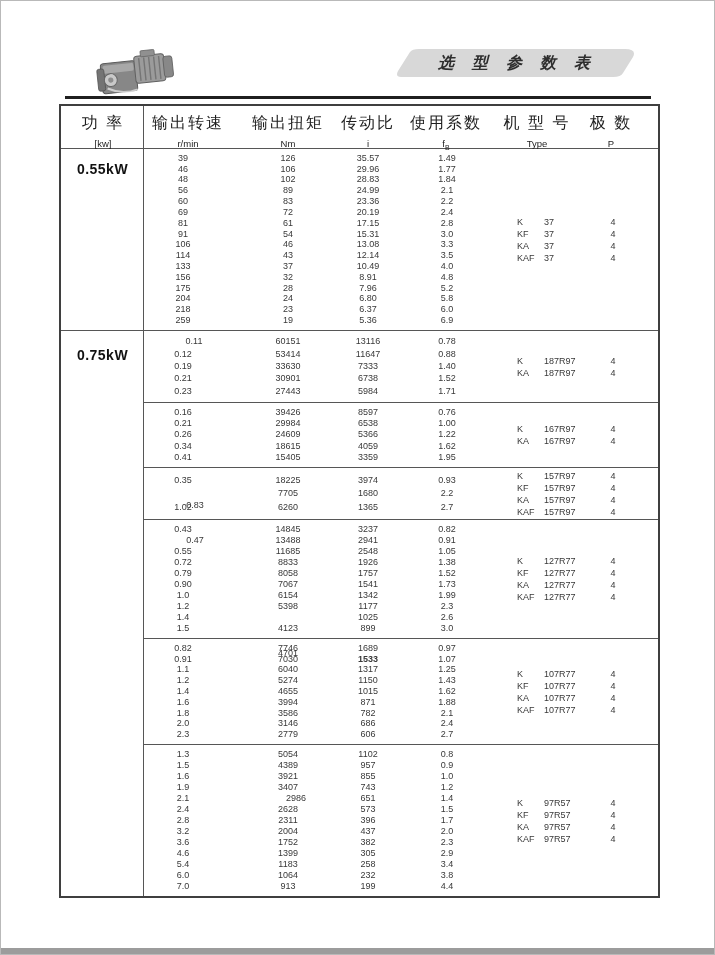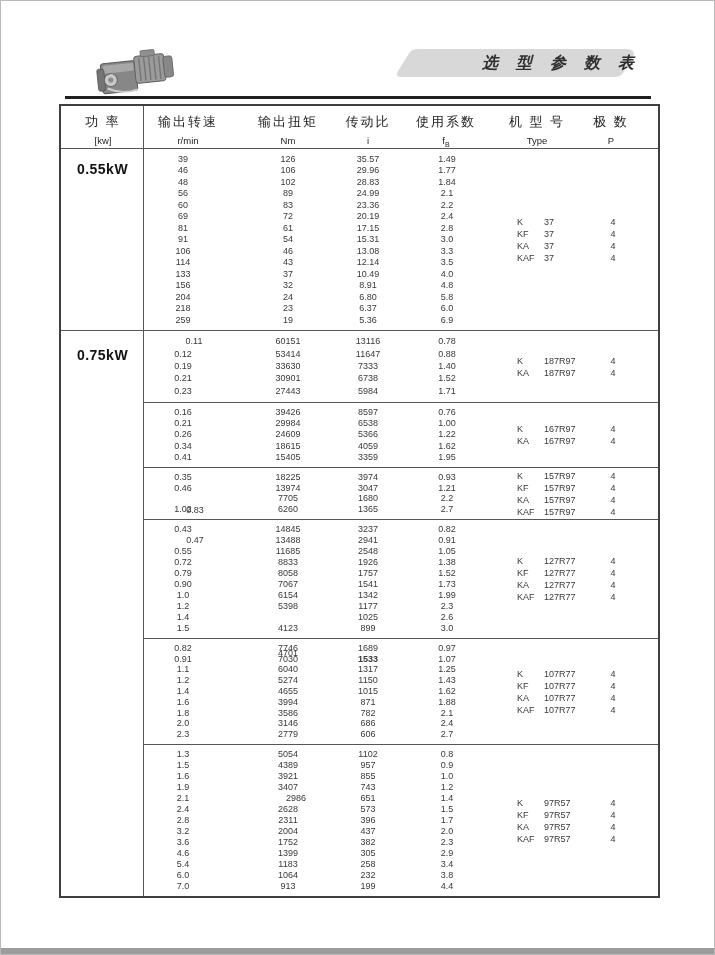--- a/index.html
+++ b/index.html
@@ -7,36 +7,36 @@
     position:relative;width:715px;height:955px;background:#fff;
     border:1px solid #b9b9b9;box-sizing:border-box;overflow:hidden;
     font-family:"Liberation Sans",sans-serif;color:var(--text,#383838);
   }
   
   .logo{position:absolute;left:95px;top:44px;width:88px;height:52px;}
   .banner{position:absolute;left:393px;top:47px;width:247px;height:31px;}
   .banner svg{position:absolute;left:0;top:0;}
   .banner .t{
     position:absolute;left:0;top:0;width:100%;height:31px;line-height:30px;
-    text-align:right;font-size:16px;font-style:italic;font-weight:600;
+    text-align:center;font-size:16px;font-style:italic;font-weight:600;
     letter-spacing:7px;color:#2e2e2e;font-family:"Liberation Serif",serif;
   }
   .hrule{position:absolute;left:64px;top:95px;width:586px;height:3px;background:#1f1f1f;}
   .footerbar{position:absolute;left:0;right:0;bottom:0;height:6px;background:var(--footer_bar,#9c9c9c);}
 
   
   .tbl{
     position:absolute;left:58px;top:103px;width:601px;height:794px;
     border:2px solid var(--line_dark,#3f3f3f);box-sizing:border-box;
   }
   .vdivider{position:absolute;left:82px;top:0;bottom:0;width:1px;background:var(--line_mid,#555);}
 
   .thead{position:relative;height:43px;border-bottom:1px solid var(--line_mid,#555);box-sizing:border-box;}
   .hcell{position:absolute;top:7px;transform:translateX(-50%);text-align:center;white-space:nowrap;}
-  .hzh{display:block;font-size:13px;letter-spacing:2px;color:#1e1e1e;}
+  .hzh{display:block;font-size:16px;letter-spacing:2px;color:#1e1e1e;}
   .hsub{display:block;font-size:9.5px;margin-top:4px;letter-spacing:0;color:#1e1e1e;}
   .hsub sub{font-size:7px;}
 
   
   .section{display:flex;}
   .section + .section{border-top:1px solid var(--line_mid,#555);}
   .power-cell{flex:0 0 83px;width:83px;}
   .power-label{text-align:center;font-size:14px;font-weight:bold;color:#111;letter-spacing:.5px;}
   .blocks{flex:1;min-width:0;}
   .block{
@@ -199,20 +199,26 @@
                 <span class="num" style="left: 224px;">10.49</span>
                 <span class="num" style="left: 303px;">4.0</span>
               </div>
               <div class="rw">
                 <span class="num" style="left: 39px;">156</span>
                 <span class="num" style="left: 144px;">32</span>
                 <span class="num" style="left: 224px;">8.91</span>
                 <span class="num" style="left: 303px;">4.8</span>
               </div>
               <div class="rw">
+                <span class="num" style="left: 39px;">175</span>
+                <span class="num" style="left: 144px;">28</span>
+                <span class="num" style="left: 224px;">7.96</span>
+                <span class="num" style="left: 303px;">5.2</span>
+              </div>
+              <div class="rw">
                 <span class="num" style="left: 39px;">204</span>
                 <span class="num" style="left: 144px;">24</span>
                 <span class="num" style="left: 224px;">6.80</span>
                 <span class="num" style="left: 303px;">5.8</span>
               </div>
               <div class="rw">
                 <span class="num" style="left: 39px;">218</span>
                 <span class="num" style="left: 144px;">23</span>
                 <span class="num" style="left: 224px;">6.37</span>
                 <span class="num" style="left: 303px;">6.0</span>
@@ -342,26 +348,20 @@
               </div>
             </div>
             <div class="block" style="height: 52px;">
               <div class="rw">
                 <span class="num" style="left: 39px;">0.35</span>
                 <span class="num" style="left: 144px;">18225</span>
                 <span class="num" style="left: 224px;">3974</span>
                 <span class="num" style="left: 303px;">0.93</span>
               </div>
               <div class="rw">
-                <span class="num" style="left: 39px;">0.46</span>
-                <span class="num" style="left: 144px;">13974</span>
-                <span class="num" style="left: 224px;">3047</span>
-                <span class="num" style="left: 303px;">1.21</span>
-              </div>
-              <div class="rw">
                 <span class="num" style="left: 51px; margin-top: 12px;">0.83</span>
                 <span class="num" style="left: 144px;">7705</span>
                 <span class="num" style="left: 224px;">1680</span>
                 <span class="num" style="left: 303px;">2.2</span>
               </div>
               <div class="rw">
                 <span class="num" style="left: 39px;">1.02</span>
                 <span class="num" style="left: 144px;">6260</span>
                 <span class="num" style="left: 224px;">1365</span>
                 <span class="num" style="left: 303px;">2.7</span>

